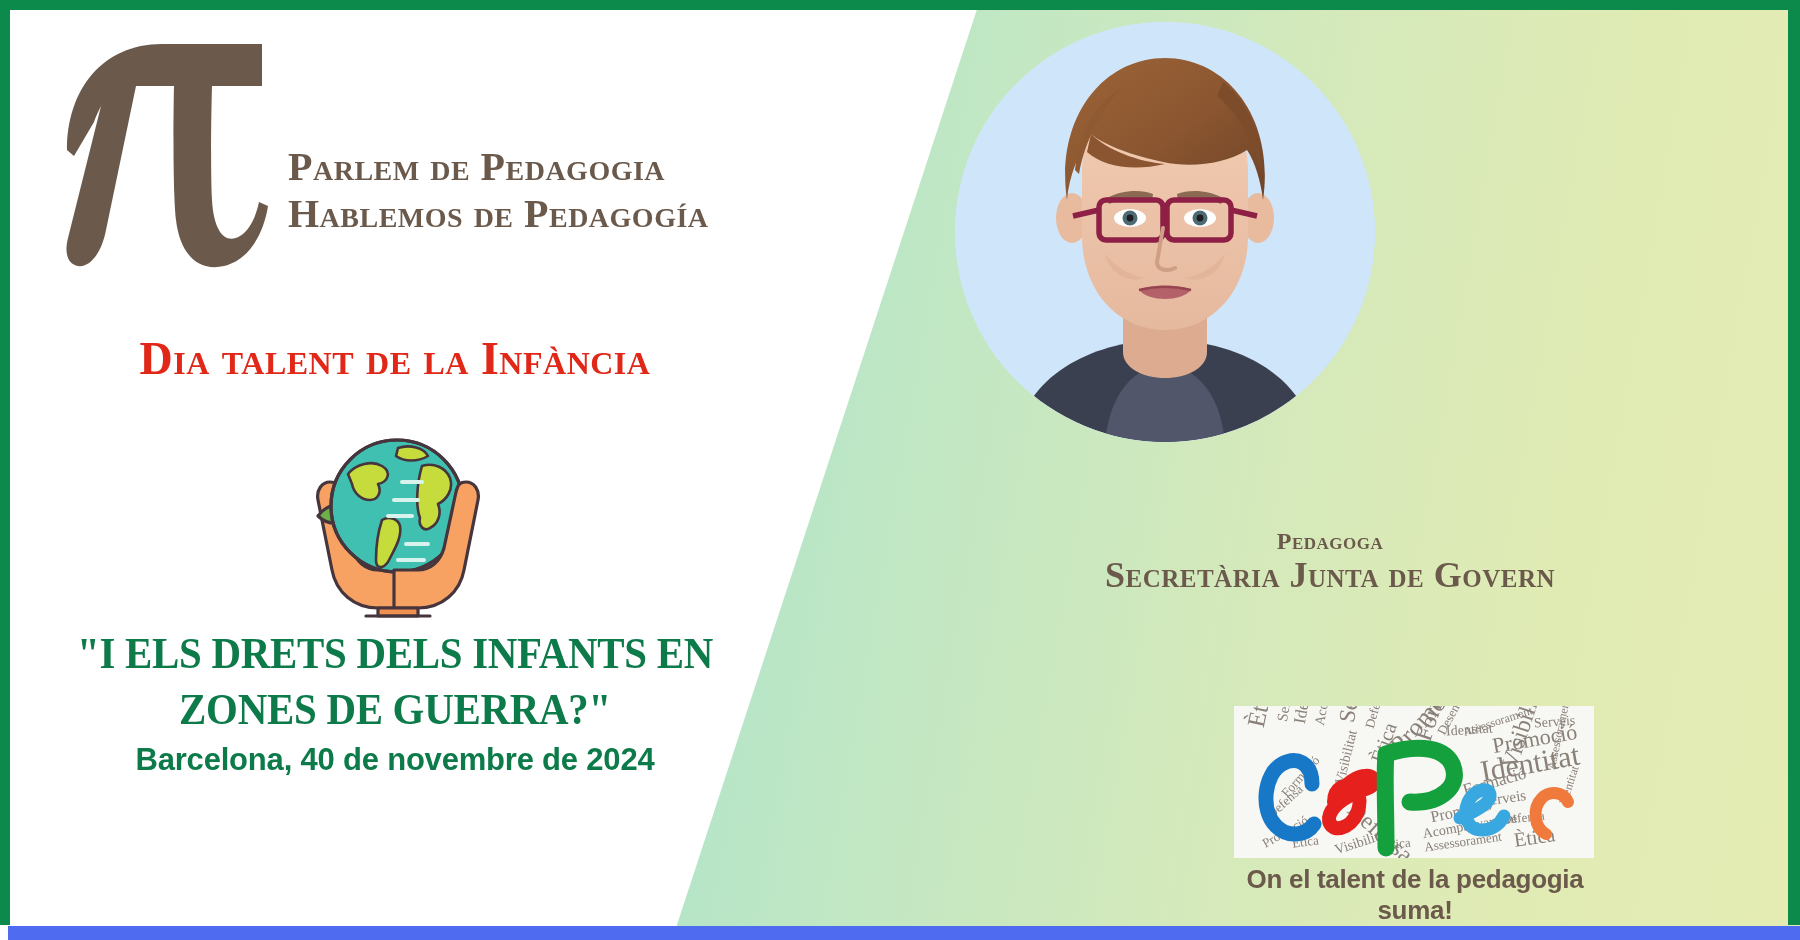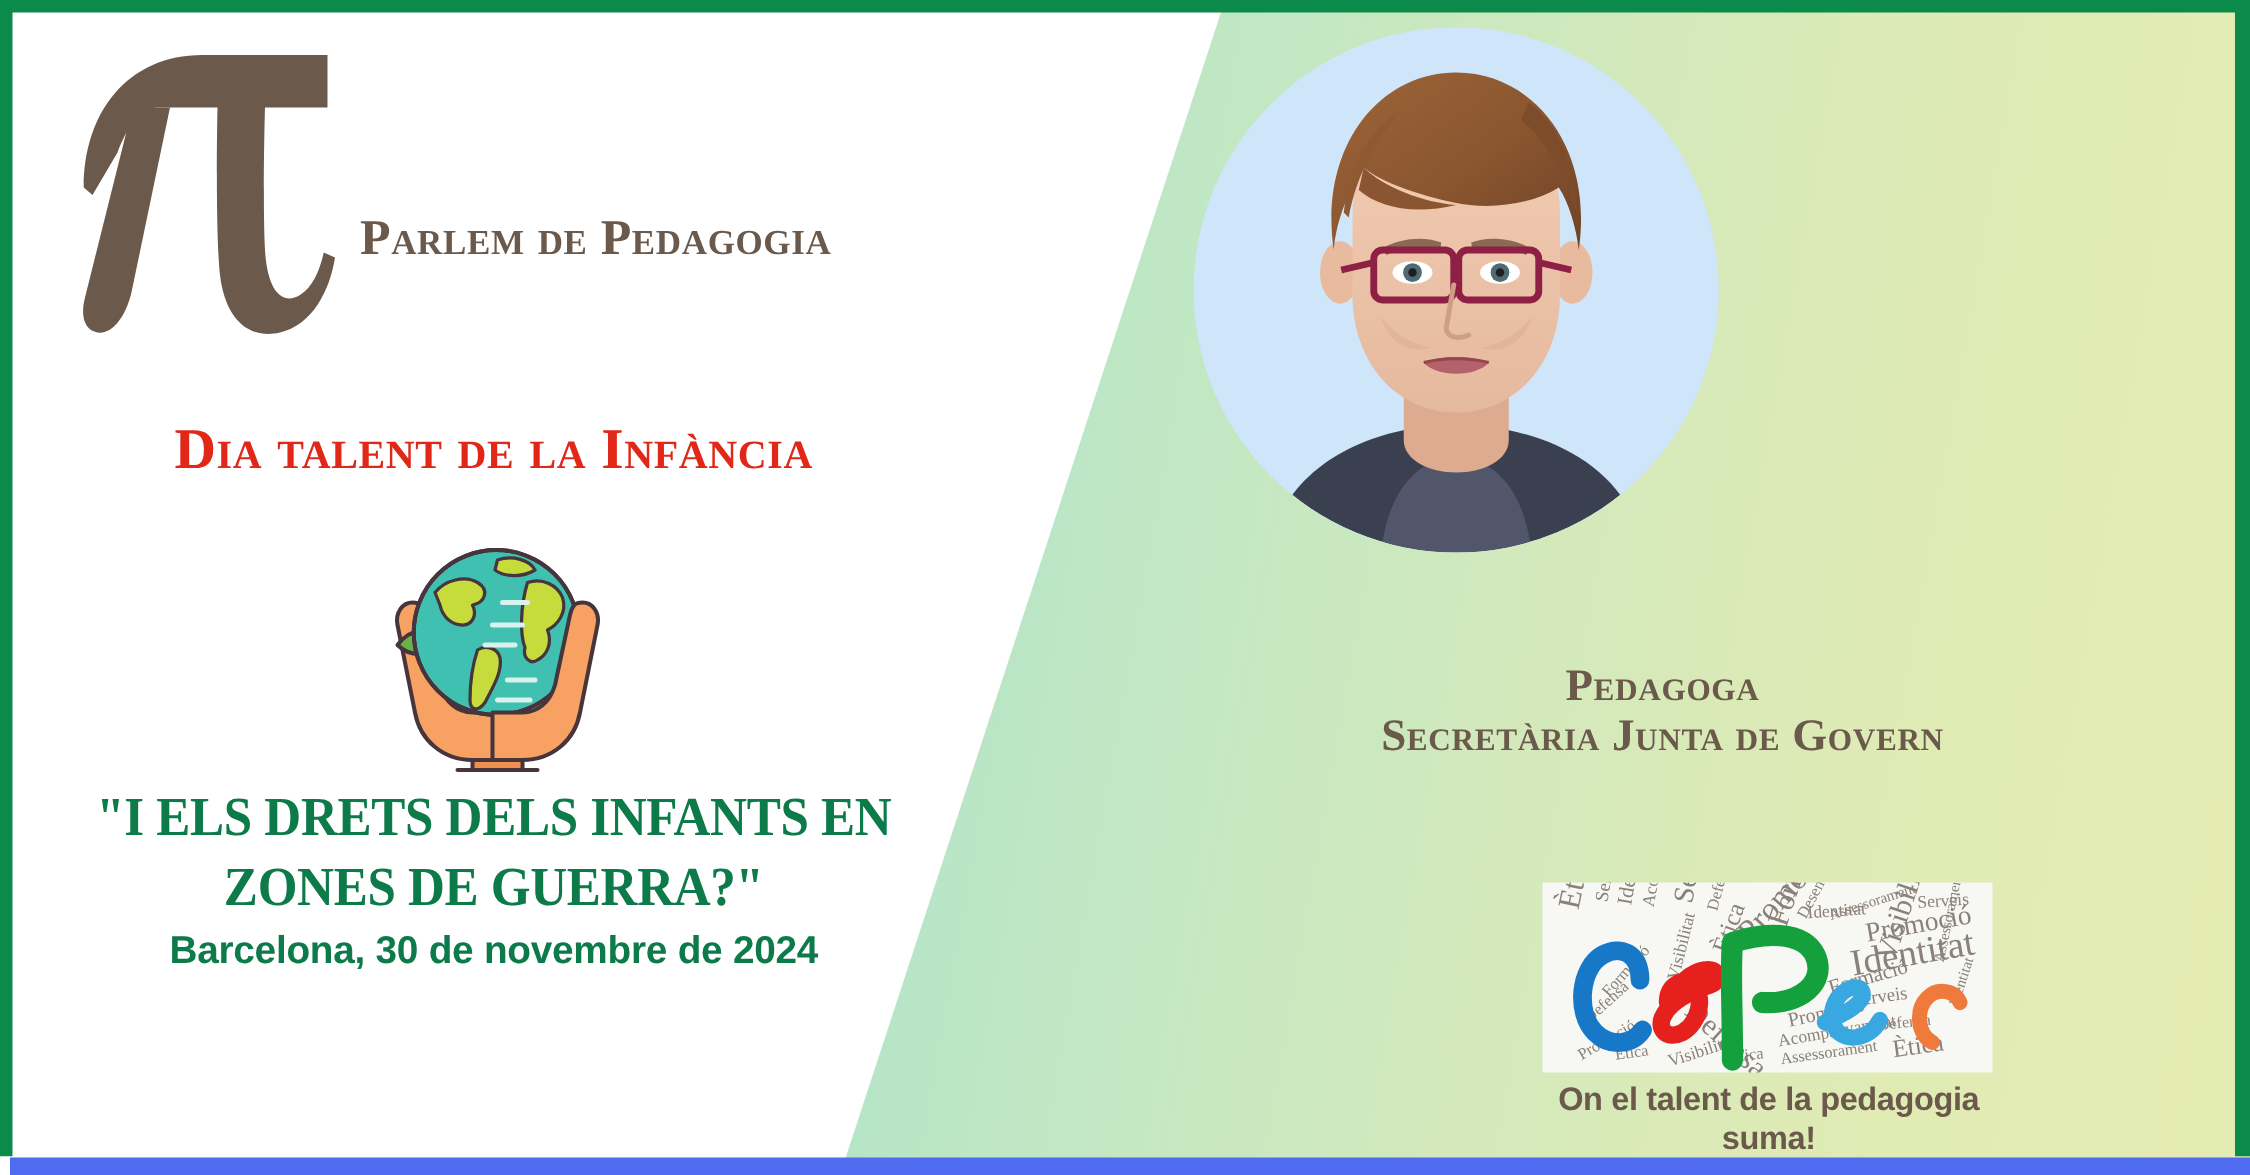--- a/index.html
+++ b/index.html
@@ -172,21 +172,21 @@
     left: 0; top: 528px;
     width: 940px;
     text-align: center;
     font-family: "Liberation Serif", serif;
     font-weight: bold;
     font-variant: small-caps;
     color: #6b5a4c;
     line-height: 1.12;
   }
   .speaker-name { font-size: 38px; letter-spacing: 0.5px; }
-  .speaker-role { font-size: 36px; letter-spacing: 0.5px; }
+  .speaker-role { font-size: 24px; letter-spacing: 0.5px; }
   .speaker-position { font-size: 36px; letter-spacing: 0.5px; text-align: center; }
 
   
   .copec-logo {
     position: absolute;
     left: 360px; top: 706px;
     width: 390px; height: 212px;
   }
   .copec-cloud {
     position: relative;
@@ -231,20 +231,21 @@
     <div class="brand">
       <svg class="pi-mark" viewBox="0 0 220 248">
         <path fill="#6b5a4c" d="M5 120 C5 60 40 14 100 14 L200 14 L200 56 L150 56
           C150 56 148 130 150 170 C152 205 165 214 178 206 C188 200 194 186 197 172
           L206 176 C202 202 188 230 162 236 C136 242 118 224 114 190
           C110 154 112 56 112 56 L64 56 C52 56 40 70 32 92 L12 126 Z"></path>
         <path fill="#6b5a4c" d="M74 56 L44 200 C40 222 28 238 16 236 C6 234 2 224 6 208 L44 56 Z"></path>
       </svg>
       <div class="brand-lines">
         <div class="brand-line">Parlem de Pedagogia</div>
+        <div class="brand-line">Hablemos de Pedagogía</div>
       </div>
     </div>
 
     <div class="event-title">Dia talent de la Infància</div>
 
     <div class="globe-wrap">
       <svg viewBox="0 0 230 200" width="230" height="200">
         <g stroke="#46353c" stroke-width="3.2" stroke-linejoin="round" stroke-linecap="round">
 
           <path fill="#f7a263" d="M48 62 C40 62 34 70 36 80 L50 150 C54 172 72 188 96 188
@@ -279,21 +280,21 @@
           <line x1="84" y1="196" x2="148" y2="196"></line>
         </g>
       </svg>
     </div>
 
     <div class="talk-title">
       <div>"I ELS DRETS DELS INFANTS EN</div>
       <div>ZONES DE GUERRA?"</div>
     </div>
 
-    <div class="talk-date">Barcelona, 30 de novembre de 2024</div>
+    <div class="talk-date">Barcelona, 40 de novembre de 2024</div>
   </div>
 
   <div class="right-col">
 
     <div class="portrait">
       <svg viewBox="0 0 420 420" width="420" height="420">
         <defs>
           <clipPath id="circ">
               <circle cx="210" cy="210" r="210"></circle>
             </clipPath>

